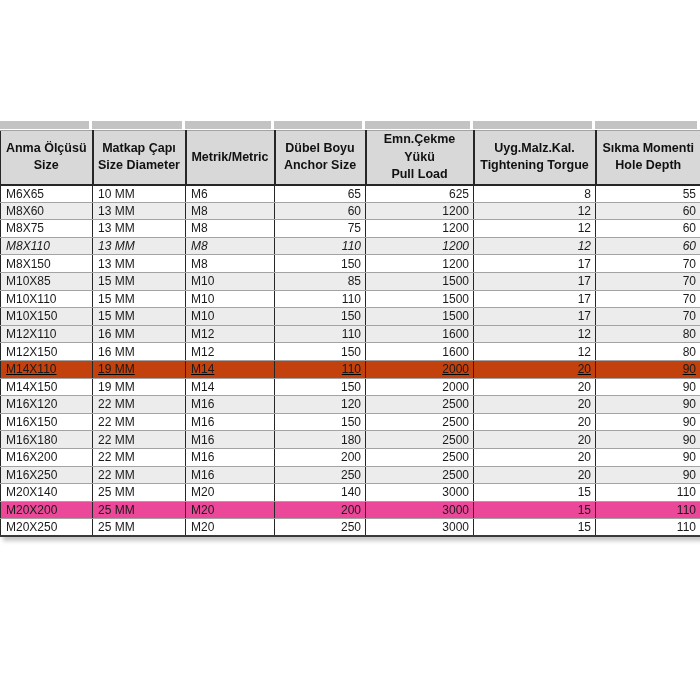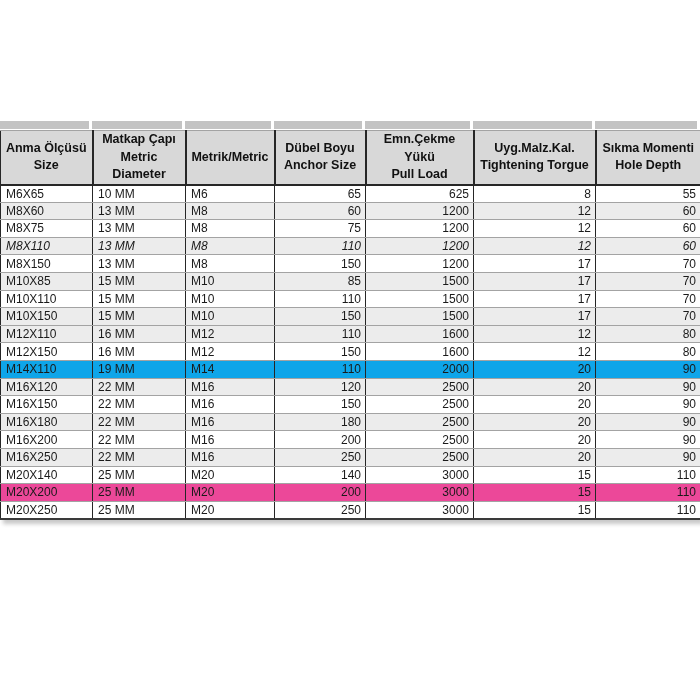--- a/index.html
+++ b/index.html
@@ -69,21 +69,21 @@
             <col style="width: 105px;">
           </colgroup>
         <thead>
             <tr id="head-row">
               <th style="background: rgb(216, 216, 216); border-top: 1px solid rgb(163, 163, 163); border-bottom: 2px solid rgb(38, 38, 38); border-left: 1px solid rgb(38, 38, 38);">
                 <div>Anma Ölçüsü</div>
                 <div>Size</div>
               </th>
               <th style="background: rgb(216, 216, 216); border-top: 1px solid rgb(163, 163, 163); border-bottom: 2px solid rgb(38, 38, 38); border-left: 2px solid rgb(38, 38, 38);">
                 <div>Matkap Çapı</div>
-                <div>Metric Diameter</div>
+                <div>Size Diameter</div>
               </th>
               <th style="background: rgb(216, 216, 216); border-top: 1px solid rgb(163, 163, 163); border-bottom: 2px solid rgb(38, 38, 38); border-left: 2px solid rgb(38, 38, 38);">
                 <div>Metrik/Metric</div>
               </th>
               <th style="background: rgb(216, 216, 216); border-top: 1px solid rgb(163, 163, 163); border-bottom: 2px solid rgb(38, 38, 38); border-left: 2px solid rgb(38, 38, 38);">
                 <div>Dübel Boyu</div>
                 <div>Anchor Size</div>
               </th>
               <th style="background: rgb(216, 216, 216); border-top: 1px solid rgb(163, 163, 163); border-bottom: 2px solid rgb(38, 38, 38); border-left: 2px solid rgb(38, 38, 38);">
                 <div>Emn.Çekme Yükü</div>
@@ -183,25 +183,34 @@
             </tr>
             <tr style="background: rgb(255, 255, 255);">
               <td class="al" style="border-left: 1px solid rgb(38, 38, 38); border-bottom: 1px solid rgb(163, 163, 163);">M12X150</td>
               <td class="al" style="border-left: 1px solid rgb(38, 38, 38); border-bottom: 1px solid rgb(163, 163, 163);">16 MM</td>
               <td class="al" style="border-left: 1px solid rgb(38, 38, 38); border-bottom: 1px solid rgb(163, 163, 163);">M12</td>
               <td class="ar" style="border-left: 1px solid rgb(38, 38, 38); border-bottom: 1px solid rgb(163, 163, 163);">150</td>
               <td class="ar" style="border-left: 1px solid rgb(38, 38, 38); border-bottom: 1px solid rgb(163, 163, 163);">1600</td>
               <td class="ar" style="border-left: 1px solid rgb(38, 38, 38); border-bottom: 1px solid rgb(163, 163, 163);">12</td>
               <td class="ar" style="border-left: 1px solid rgb(38, 38, 38); border-right: 1px solid rgb(38, 38, 38); border-bottom: 1px solid rgb(163, 163, 163);">80</td>
             </tr>
-            <tr style="background: #0ea5e9;">
+            <tr style="background: #c2410c; text-decoration: underline;">
               <td class="al" style="border-left: 1px solid rgb(38, 38, 38); border-bottom: 1px solid rgb(163, 163, 163);">M14X110</td>
               <td class="al" style="border-left: 1px solid rgb(38, 38, 38); border-bottom: 1px solid rgb(163, 163, 163);">19 MM</td>
               <td class="al" style="border-left: 1px solid rgb(38, 38, 38); border-bottom: 1px solid rgb(163, 163, 163);">M14</td>
               <td class="ar" style="border-left: 1px solid rgb(38, 38, 38); border-bottom: 1px solid rgb(163, 163, 163);">110</td>
+              <td class="ar" style="border-left: 1px solid rgb(38, 38, 38); border-bottom: 1px solid rgb(163, 163, 163);">2000</td>
+              <td class="ar" style="border-left: 1px solid rgb(38, 38, 38); border-bottom: 1px solid rgb(163, 163, 163);">20</td>
+              <td class="ar" style="border-left: 1px solid rgb(38, 38, 38); border-right: 1px solid rgb(38, 38, 38); border-bottom: 1px solid rgb(163, 163, 163);">90</td>
+            </tr>
+            <tr style="background: rgb(255, 255, 255);">
+              <td class="al" style="border-left: 1px solid rgb(38, 38, 38); border-bottom: 1px solid rgb(163, 163, 163);">M14X150</td>
+              <td class="al" style="border-left: 1px solid rgb(38, 38, 38); border-bottom: 1px solid rgb(163, 163, 163);">19 MM</td>
+              <td class="al" style="border-left: 1px solid rgb(38, 38, 38); border-bottom: 1px solid rgb(163, 163, 163);">M14</td>
+              <td class="ar" style="border-left: 1px solid rgb(38, 38, 38); border-bottom: 1px solid rgb(163, 163, 163);">150</td>
               <td class="ar" style="border-left: 1px solid rgb(38, 38, 38); border-bottom: 1px solid rgb(163, 163, 163);">2000</td>
               <td class="ar" style="border-left: 1px solid rgb(38, 38, 38); border-bottom: 1px solid rgb(163, 163, 163);">20</td>
               <td class="ar" style="border-left: 1px solid rgb(38, 38, 38); border-right: 1px solid rgb(38, 38, 38); border-bottom: 1px solid rgb(163, 163, 163);">90</td>
             </tr>
             <tr style="background: rgb(236, 236, 236);">
               <td class="al" style="border-left: 1px solid rgb(38, 38, 38); border-bottom: 1px solid rgb(163, 163, 163);">M16X120</td>
               <td class="al" style="border-left: 1px solid rgb(38, 38, 38); border-bottom: 1px solid rgb(163, 163, 163);">22 MM</td>
               <td class="al" style="border-left: 1px solid rgb(38, 38, 38); border-bottom: 1px solid rgb(163, 163, 163);">M16</td>
               <td class="ar" style="border-left: 1px solid rgb(38, 38, 38); border-bottom: 1px solid rgb(163, 163, 163);">120</td>
               <td class="ar" style="border-left: 1px solid rgb(38, 38, 38); border-bottom: 1px solid rgb(163, 163, 163);">2500</td>

